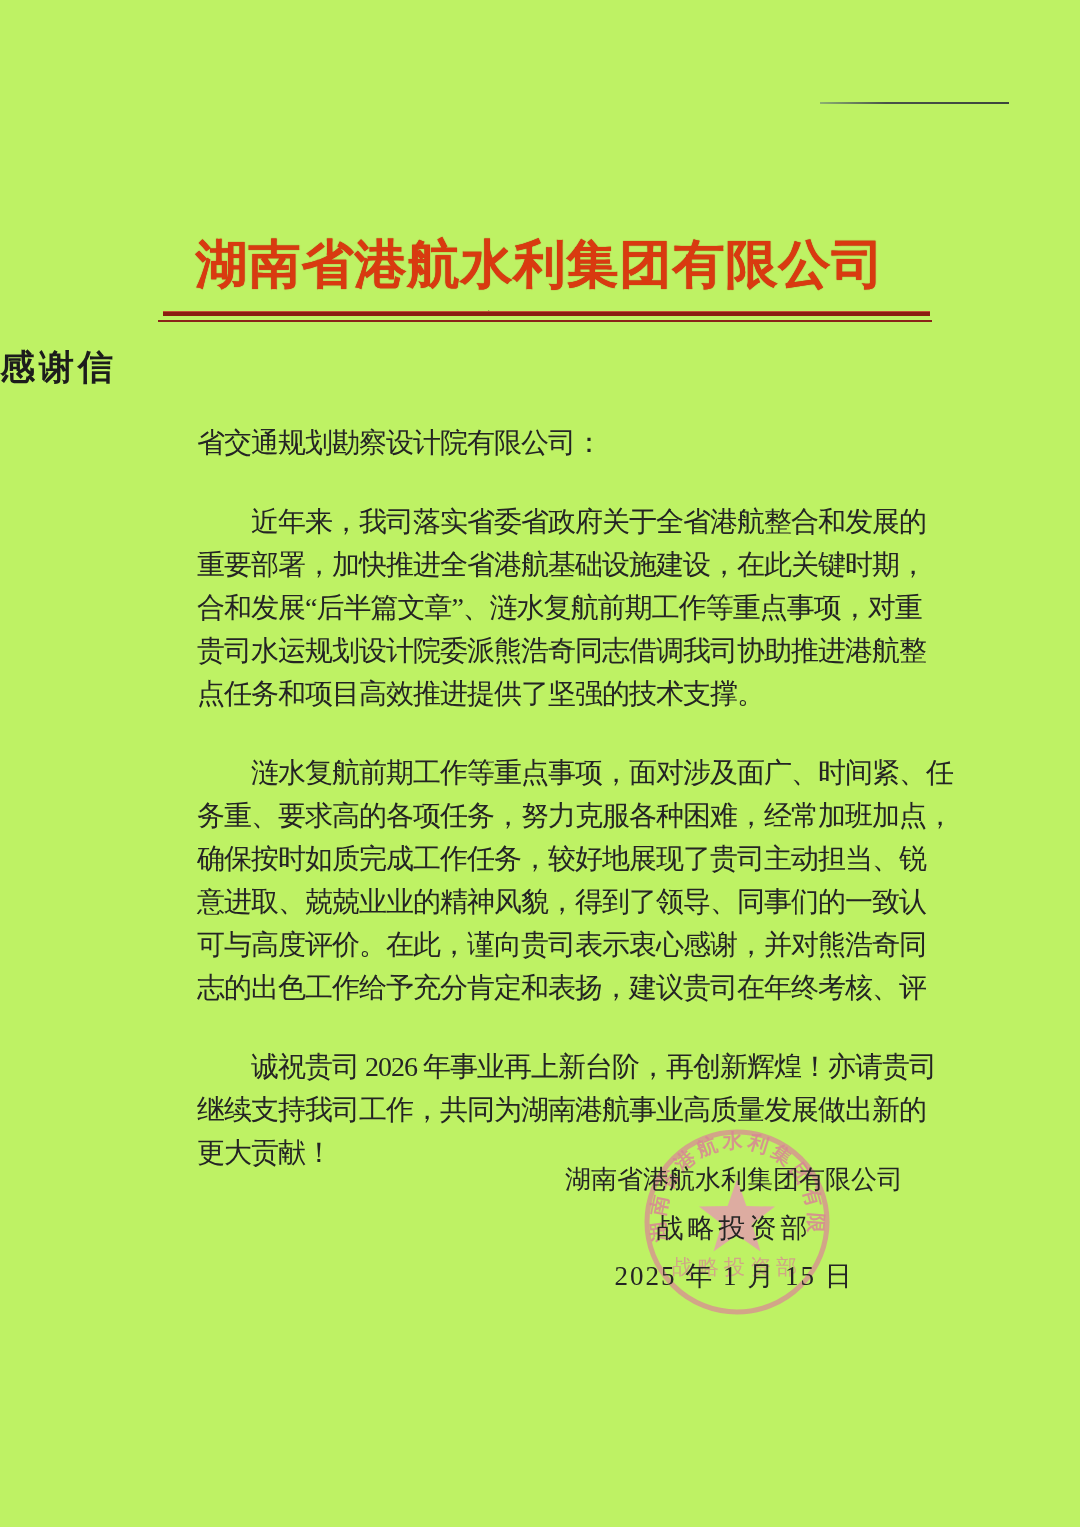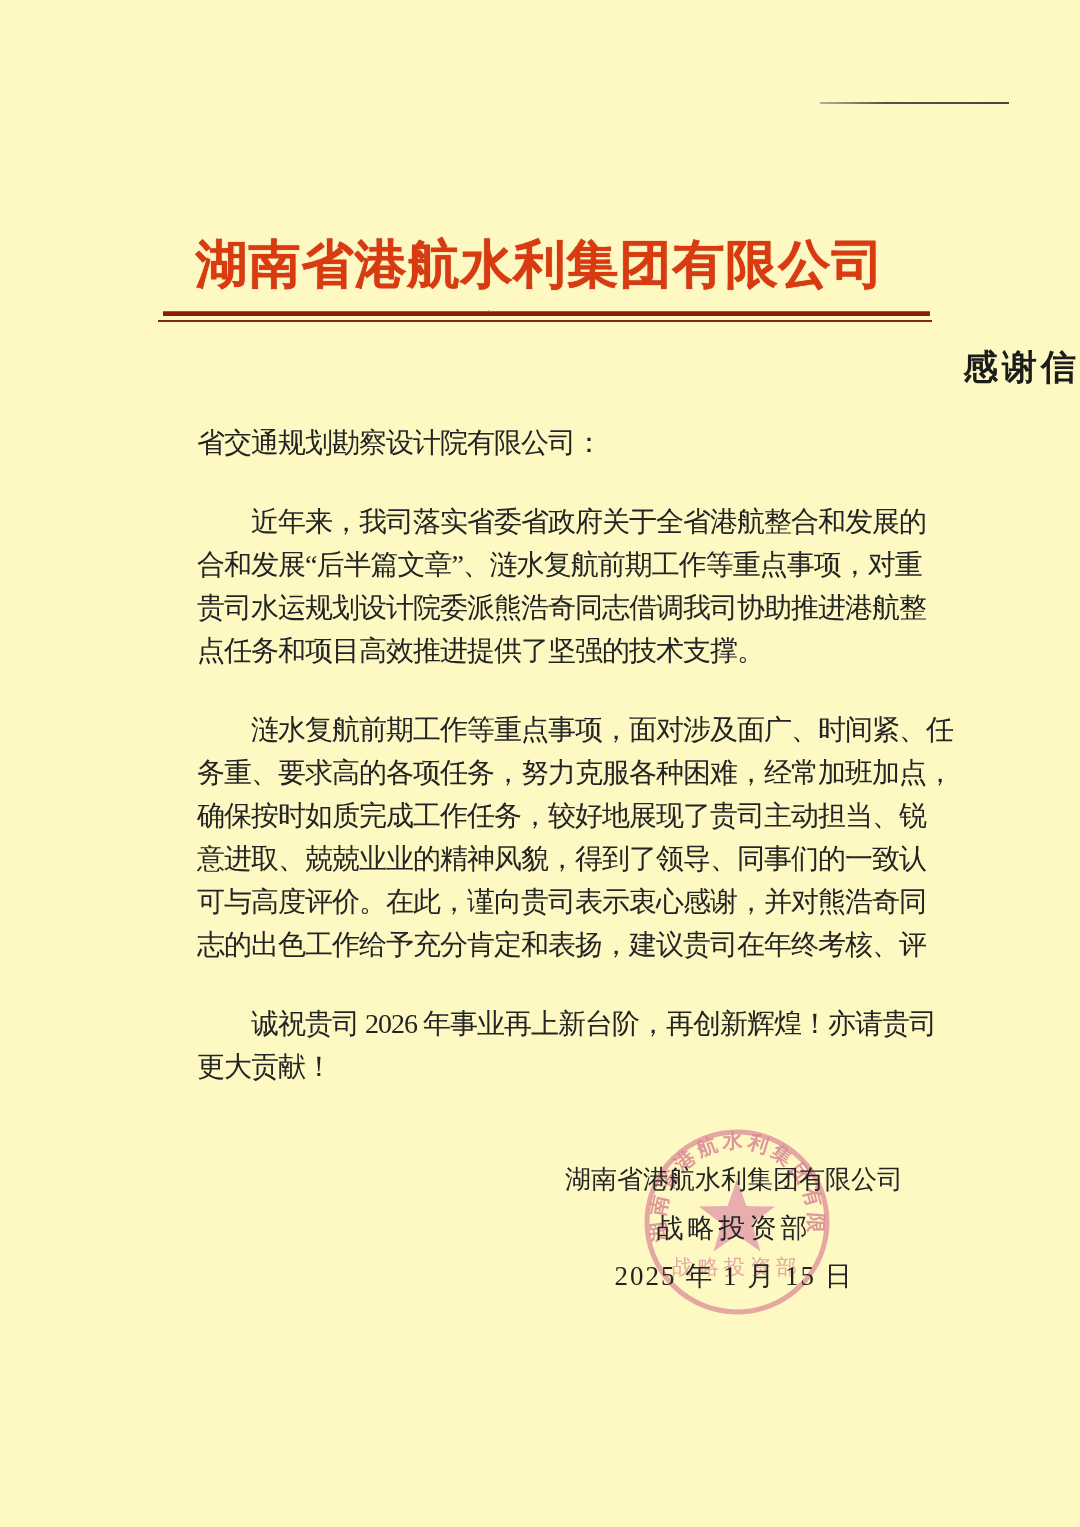--- a/index.html
+++ b/index.html
@@ -1,21 +1,21 @@
 <!DOCTYPE html>
 <html><head>
 <meta charset="utf-8">
 <style>
   html, body { margin: 0; padding: 0; background: #e9e9e9; }
   .page {
     position: relative;
     width: 1080px;
     height: 1527px;
     margin: 0 auto;
-    background: #fef9c3;
+    background: #bef264;
     overflow: hidden;
     font-family: "Liberation Serif", "DejaVu Serif", serif;
   }
 
   
   .artifact-line {
     position: absolute;
     left: 820px; top: 102px;
     width: 189px; height: 2px;
     background: linear-gradient(to right, rgba(90,110,125,.55), #3c4146 35%, #2e3338);
@@ -53,21 +53,21 @@
     left: 158px; top: 320px;
     width: 774px; height: 2px;
     background: #8a2418;
   }
 
   .doc-title {
     position: absolute;
     left: 0; top: 346px;
     width: 100%;
     margin: 0;
-    text-align: right;
+    text-align: left;
     font-size: 35px;
     line-height: 44px;
     font-weight: bold;
     letter-spacing: 4px;
     color: #1c1c1c;
   }
 
   .body-text {
     position: absolute;
     left: 197px; top: 421px;
@@ -120,36 +120,38 @@
 
   <h1 class="doc-title">感谢信</h1>
 
   <div class="body-text">
     <div class="para-salutation">
       <div class="line">省交通规划勘察设计院有限公司：</div>
     </div>
 
     <div class="para">
       <div class="line indent">近年来，我司落实省委省政府关于全省港航整合和发展的</div>
+      <div class="line">重要部署，加快推进全省港航基础设施建设，在此关键时期，</div>
       <div class="line">合和发展“后半篇文章”、涟水复航前期工作等重点事项，对重</div>
       <div class="line">贵司水运规划设计院委派熊浩奇同志借调我司协助推进港航整</div>
       <div class="line">点任务和项目高效推进提供了坚强的技术支撑。</div>
     </div>
 
     <div class="para">
       <div class="line indent">涟水复航前期工作等重点事项，面对涉及面广、时间紧、任</div>
       <div class="line">务重、要求高的各项任务，努力克服各种困难，经常加班加点，</div>
       <div class="line">确保按时如质完成工作任务，较好地展现了贵司主动担当、锐</div>
       <div class="line">意进取、兢兢业业的精神风貌，得到了领导、同事们的一致认</div>
       <div class="line">可与高度评价。在此，谨向贵司表示衷心感谢，并对熊浩奇同</div>
       <div class="line">志的出色工作给予充分肯定和表扬，建议贵司在年终考核、评</div>
     </div>
 
     <div class="para">
       <div class="line indent">诚祝贵司 2026 年事业再上新台阶，再创新辉煌！亦请贵司</div>
+      <div class="line">继续支持我司工作，共同为湖南港航事业高质量发展做出新的</div>
       <div class="line">更大贡献！</div>
     </div>
   </div>
 
   <svg class="stamp" width="200" height="200" viewBox="0 0 200 200">
     <circle cx="100" cy="100" r="90" fill="none" stroke="#d98795" stroke-width="5" opacity="0.72"></circle>
     <polygon points="100,57 109.4,84.1 138,84.6 115.2,101.9 123.5,129.4 100,113 76.5,129.4 84.8,101.9 62,84.6 90.6,84.1" fill="#e3a0ac" opacity="0.85"></polygon>
     <defs>
       <path id="arcpath" d="M 33,124 A 72,72 0 1 1 167,124" fill="none"></path>
     </defs>

